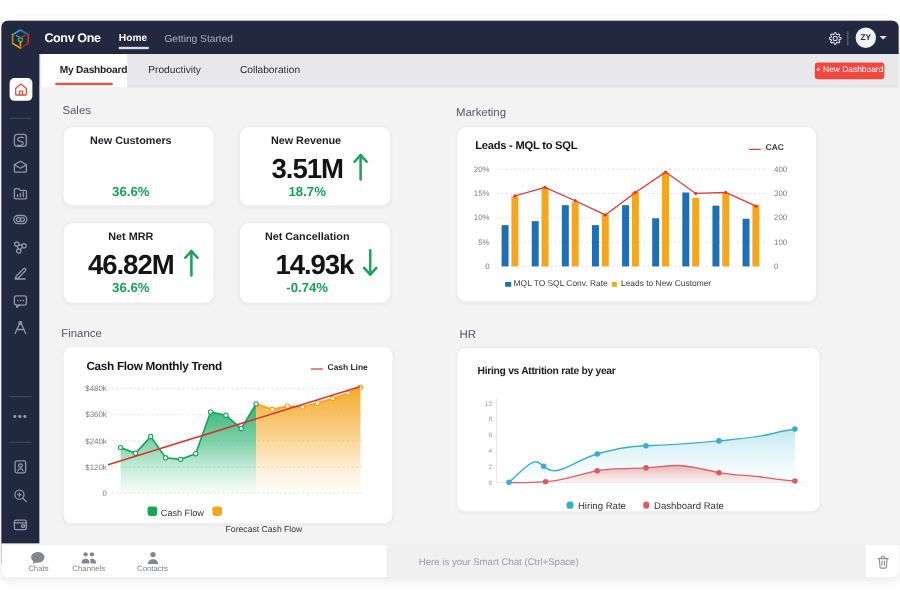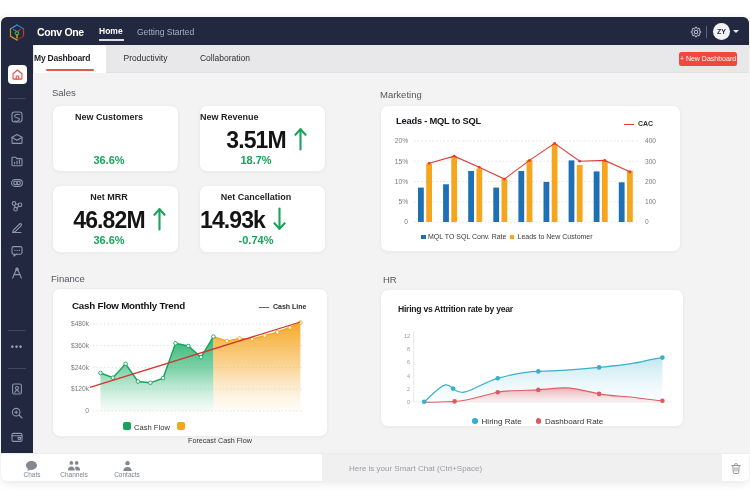--- a/index.html
+++ b/index.html
@@ -97,59 +97,59 @@
           <rect x="8" y="7.4" width="2.6" height="2" rx="0.6"></rect>
         </svg>
       </div>
     <div class="abs" style="left:7px;top:285px;width:18px;height:1px;background:rgba(255,255,255,.14)"></div>
     <div class="abs" style="left:0;top:297px;width:32px;text-align:center;color:#9aa1b6;font-size:9px;letter-spacing:1px;font-weight:bold">•••</div>
     <div class="abs" style="left:7px;top:323px;width:18px;height:1px;background:rgba(255,255,255,.14)"></div>
   </div>
 
   <div class="abs" style="left:32px;top:28px;width:716px;height:28px;background:#e8e8ea;border-bottom:1px solid #e0e0e2">
     <div class="abs" style="left:1px;top:0;width:72px;height:28px;background:#fff;border-radius:3px 3px 0 0"></div>
-    <div class="abs" style="left:1px;top:0;width:72px;height:28px;text-align:left;line-height:26px;font-size:8.5px;font-weight:bold;letter-spacing:-0.2px;color:#1d1e22">My Dashboard</div>
+    <div class="abs" style="left:1px;top:0;width:72px;height:28px;text-align:right;line-height:26px;font-size:8.5px;font-weight:bold;letter-spacing:-0.2px;color:#1d1e22">My Dashboard</div>
     <div class="abs" style="left:13px;top:23.5px;width:48px;height:2px;background:#e4574e;border-radius:1px"></div>
     <div class="abs" style="left:60px;top:0;width:105px;height:28px;text-align:center;line-height:26px;font-size:8.5px;color:#2c2d31">Productivity</div>
     <div class="abs" style="left:139.5px;top:0;width:105px;height:28px;text-align:center;line-height:26px;font-size:8.5px;color:#2c2d31">Collaboration</div>
     <div class="abs" style="left:646px;top:7px;width:58px;height:13.5px;background:#f2473f;border-radius:2.5px;text-align:center;line-height:13.5px;font-size:7px;color:#fff">+ New Dashboard</div>
   </div>
 
   <div class="abs" style="left:32px;top:56px;width:716px;height:380px;background:#f3f3f4">
     <div class="seclab" style="left:19px;top:14px">Sales</div>
     <div class="seclab" style="left:347px;top:16px">Marketing</div>
     <div class="seclab" style="left:18px;top:200px">Finance</div>
     <div class="seclab" style="left:350px;top:201px">HR</div>
   </div>
 
   <div class="card" style="left:51px;top:88px;width:127px;height:67px">
 <div style="position:absolute;top:6px;left:0;right:13px;text-align:center;font-size:9px;font-weight:bold;color:#1d1e20">New Customers</div>
 <div style="position:absolute;top:48px;left:0;right:13px;text-align:center;font-size:11px;font-weight:bold;color:#17a35a">36.6%</div>
 </div>
   <div class="card" style="left:198px;top:88px;width:127px;height:67px">
-<div style="position:absolute;top:6px;left:0;right:15px;font-size:9px;font-weight:bold;color:#1d1e20">New Revenue</div>
+<div style="position:absolute;top:6px;left:0;right:15px;text-align:center;font-size:9px;font-weight:bold;color:#1d1e20">New Revenue</div>
 <div style="position:absolute;top:22px;left:0;right:13px;height:24px;text-align:center">
 <span style="position:relative;display:inline-block;font-size:23px;font-weight:bold;color:#141414;letter-spacing:-0.9px;line-height:24px">3.51M<span style="position:absolute;left:calc(100% + 7px);top:-1px;width:15px;height:24px"><svg width="15" height="24" viewBox="0 0 15 24" fill="none" stroke="#19a35b" stroke-width="2.1" stroke-linecap="round" stroke-linejoin="round">
               <path d="M7.5 22.5V2.2"></path>
               <path d="M2.4 7.8 7.5 2.2l5.1 5.6"></path>
             </svg></span></span></div>
 <div style="position:absolute;top:48px;left:0;right:13px;text-align:center;font-size:11px;font-weight:bold;color:#17a35a">18.7%</div>
 </div>
   <div class="card" style="left:51px;top:168px;width:127px;height:68px">
 <div style="position:absolute;top:6px;left:0;right:13px;text-align:center;font-size:9px;font-weight:bold;color:#1d1e20">Net MRR</div>
 <div style="position:absolute;top:22px;left:0;right:13px;height:24px;text-align:center">
 <span style="position:relative;display:inline-block;font-size:23px;font-weight:bold;color:#141414;letter-spacing:-0.9px;line-height:24px">46.82M<span style="position:absolute;left:calc(100% + 7px);top:-1px;width:15px;height:24px"><svg width="15" height="24" viewBox="0 0 15 24" fill="none" stroke="#19a35b" stroke-width="2.1" stroke-linecap="round" stroke-linejoin="round">
               <path d="M7.5 22.5V2.2"></path>
               <path d="M2.4 7.8 7.5 2.2l5.1 5.6"></path>
             </svg></span></span></div>
 <div style="position:absolute;top:48px;left:0;right:13px;text-align:center;font-size:11px;font-weight:bold;color:#17a35a">36.6%</div>
 </div>
   <div class="card" style="left:198px;top:168px;width:127px;height:68px">
 <div style="position:absolute;top:6px;left:0;right:13px;text-align:center;font-size:9px;font-weight:bold;color:#1d1e20">Net Cancellation</div>
-<div style="position:absolute;top:22px;left:0;right:13px;height:24px;text-align:left">
+<div style="position:absolute;top:22px;left:12px;right:13px;height:24px;text-align:center">
 <span style="position:relative;display:inline-block;font-size:23px;font-weight:bold;color:#141414;letter-spacing:-0.9px;line-height:24px">14.93k<span style="position:absolute;left:calc(100% + 7px);top:-1px;width:15px;height:24px"><svg width="15" height="24" viewBox="0 0 15 24" fill="none" stroke="#19a35b" stroke-width="2.1" stroke-linecap="round" stroke-linejoin="round">
               <path d="M7.5 1.5v20.3"></path>
               <path d="M2.4 16.2l5.1 5.6 5.1-5.6"></path>
             </svg></span></span></div>
 <div style="position:absolute;top:48px;left:0;right:13px;text-align:center;font-size:11px;font-weight:bold;color:#17a35a">-0.74%</div>
 </div>
 
   <div class="card" style="left:379px;top:88px;width:301px;height:147px">
     <svg width="301" height="147" viewBox="0 0 301 147" style="position:absolute;left:0;top:0">
         <line x1="33" y1="35.0" x2="258" y2="35.0" stroke="#dcdcdc" stroke-width="0.8" stroke-dasharray="1.5,2.2"></line>

